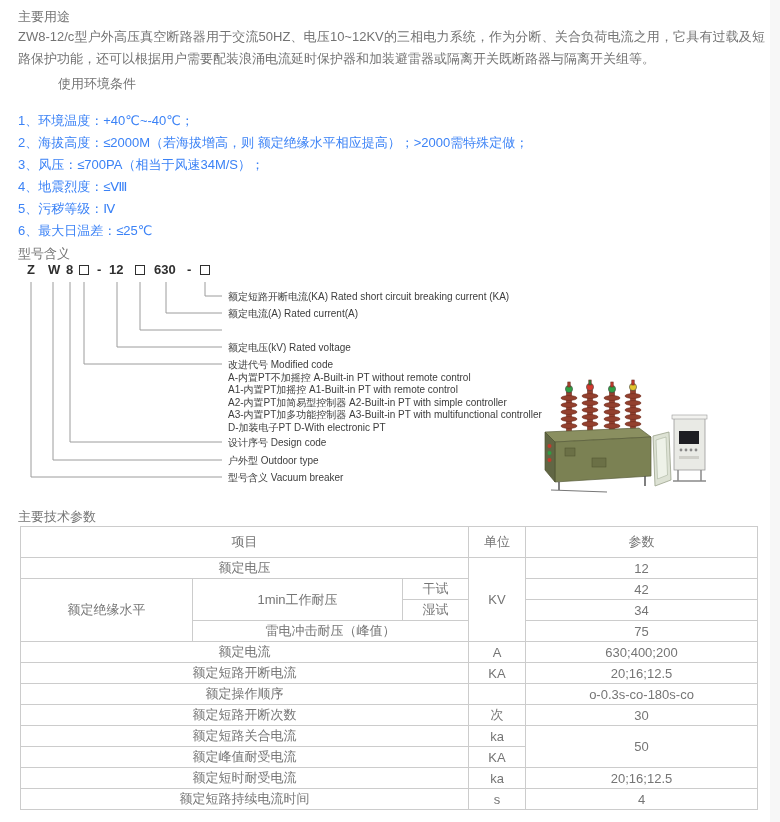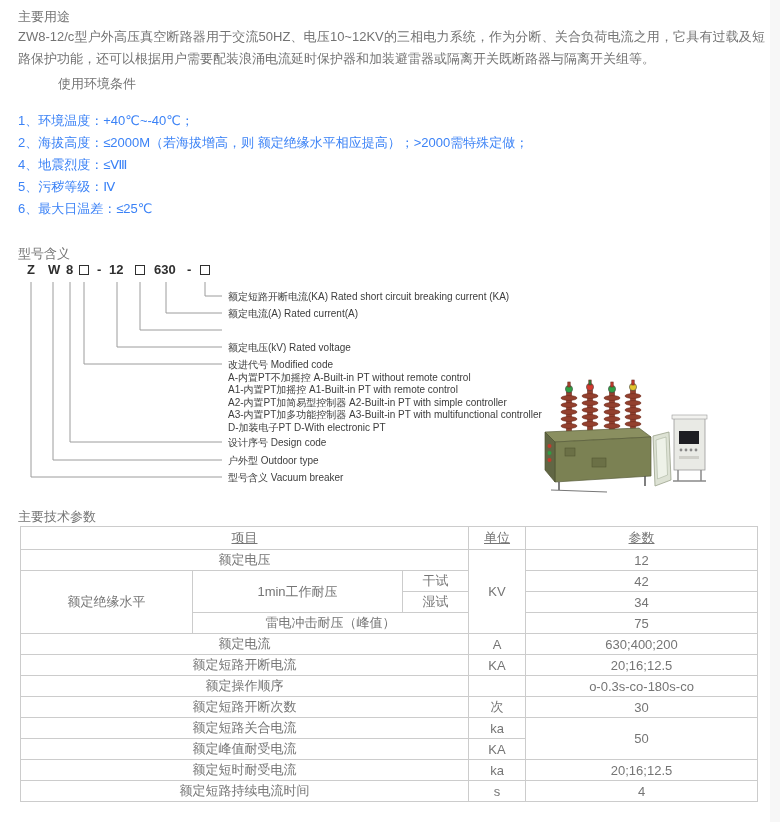--- a/index.html
+++ b/index.html
@@ -25,35 +25,36 @@
   .code-part { position:absolute; top:0; font-size:13px; font-weight:bold; color:#2f2f2f; letter-spacing:0; }
   .code-box { position:absolute; top:3px; width:10px; height:10px; border:1.5px solid #2f2f2f; background:#fff; }
   .dg-label { position:absolute; left:228px; font-size:10px; font-weight:normal; color:#3d3d3d; white-space:nowrap; }
 
   
   .product { position:absolute; left:537px; top:116px; width:175px; height:120px; }
 
   
   .spec-table { position:absolute; left:20px; top:526px; width:737px; border-collapse:collapse; table-layout:fixed; font-size:13px; color:#757575; }
   .spec-table td { border:1px solid #cccccc; text-align:center; height:20px; padding:1px 2px; overflow:hidden; white-space:nowrap; }
-  .spec-table tr.hdr td { height:23px;text-decoration:underline; }
+  .spec-table tr.hdr td { height:31px; }
 </style>
 </head>
 <body>
 
 <div class="page">
   <div class="gutter-right"></div>
 
   <div class="sec-heading" id="h-mainuse">主要用途</div>
   <div class="para">ZW8-12/c型户外高压真空断路器用于交流50HZ、电压10~12KV的三相电力系统，作为分断、关合负荷电流之用，它具有过载及短路保护功能，还可以根据用户需要配装浪涌电流延时保护器和加装避雷器或隔离开关既断路器与隔离开关组等。</div>
 
   <div class="sec-heading" id="h-env">使用环境条件</div>
   <div class="env-list">
     <div>1、环境温度：+40℃~-40℃；</div>
     <div>2、海拔高度：≤2000M（若海拔增高，则 额定绝缘水平相应提高）；&gt;2000需特殊定做；</div>
+    <div>3、风压：≤700PA（相当于风速34M/S）；</div>
     <div>4、地震烈度：≤Ⅷ</div>
     <div>5、污秽等级：Ⅳ</div>
     <div>6、最大日温差：≤25℃</div>
   </div>
 
   <div class="sec-heading" id="h-model">型号含义</div>
 
   <div class="diagram">
 
     <svg class="lines" viewBox="0 0 780 240">

